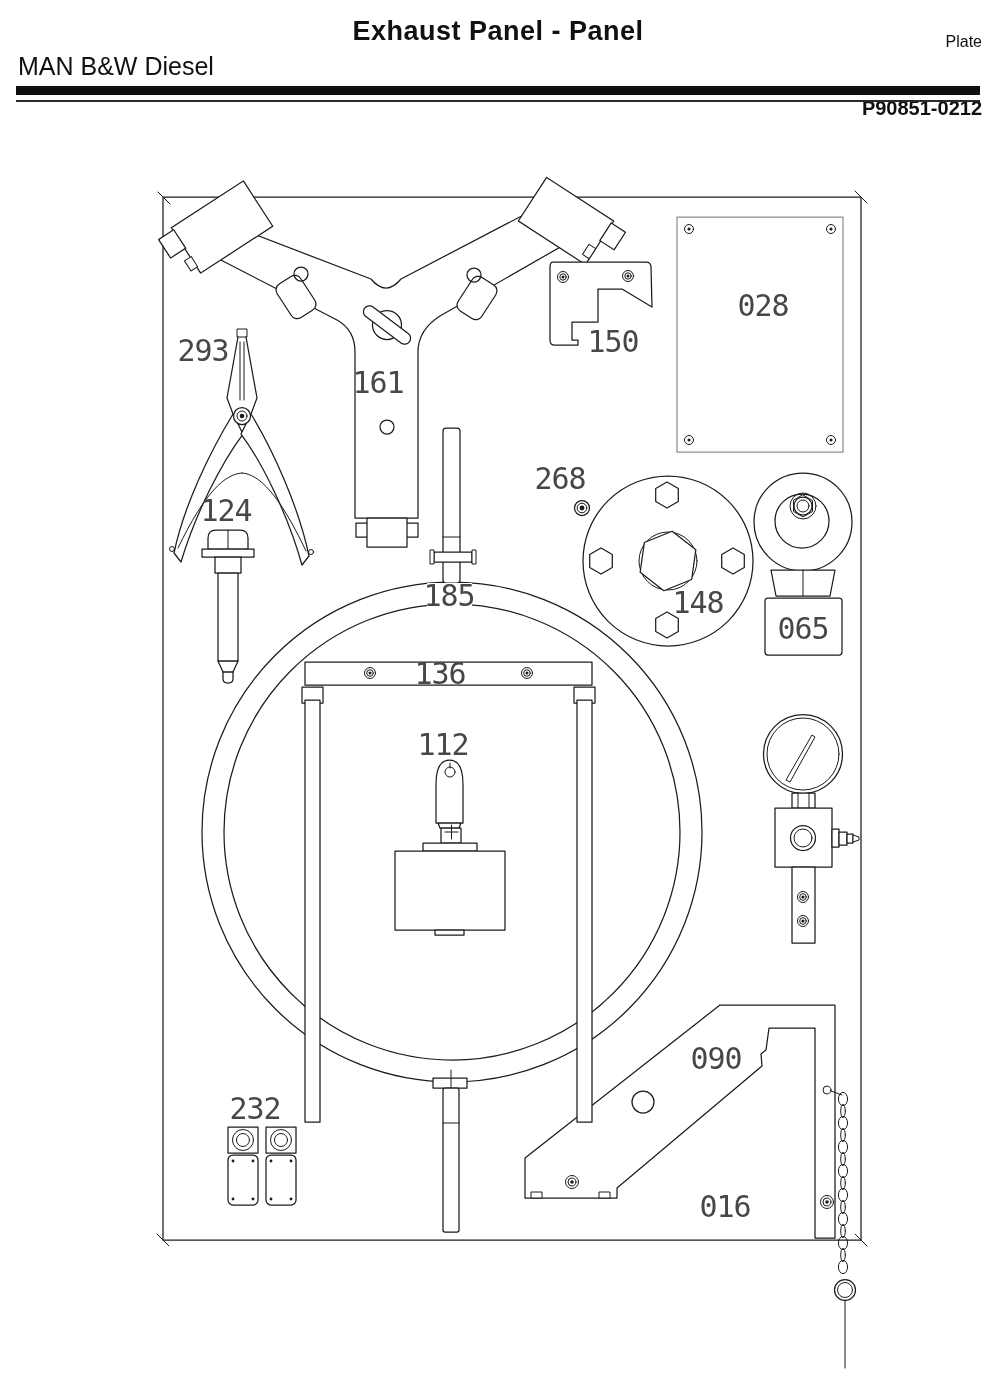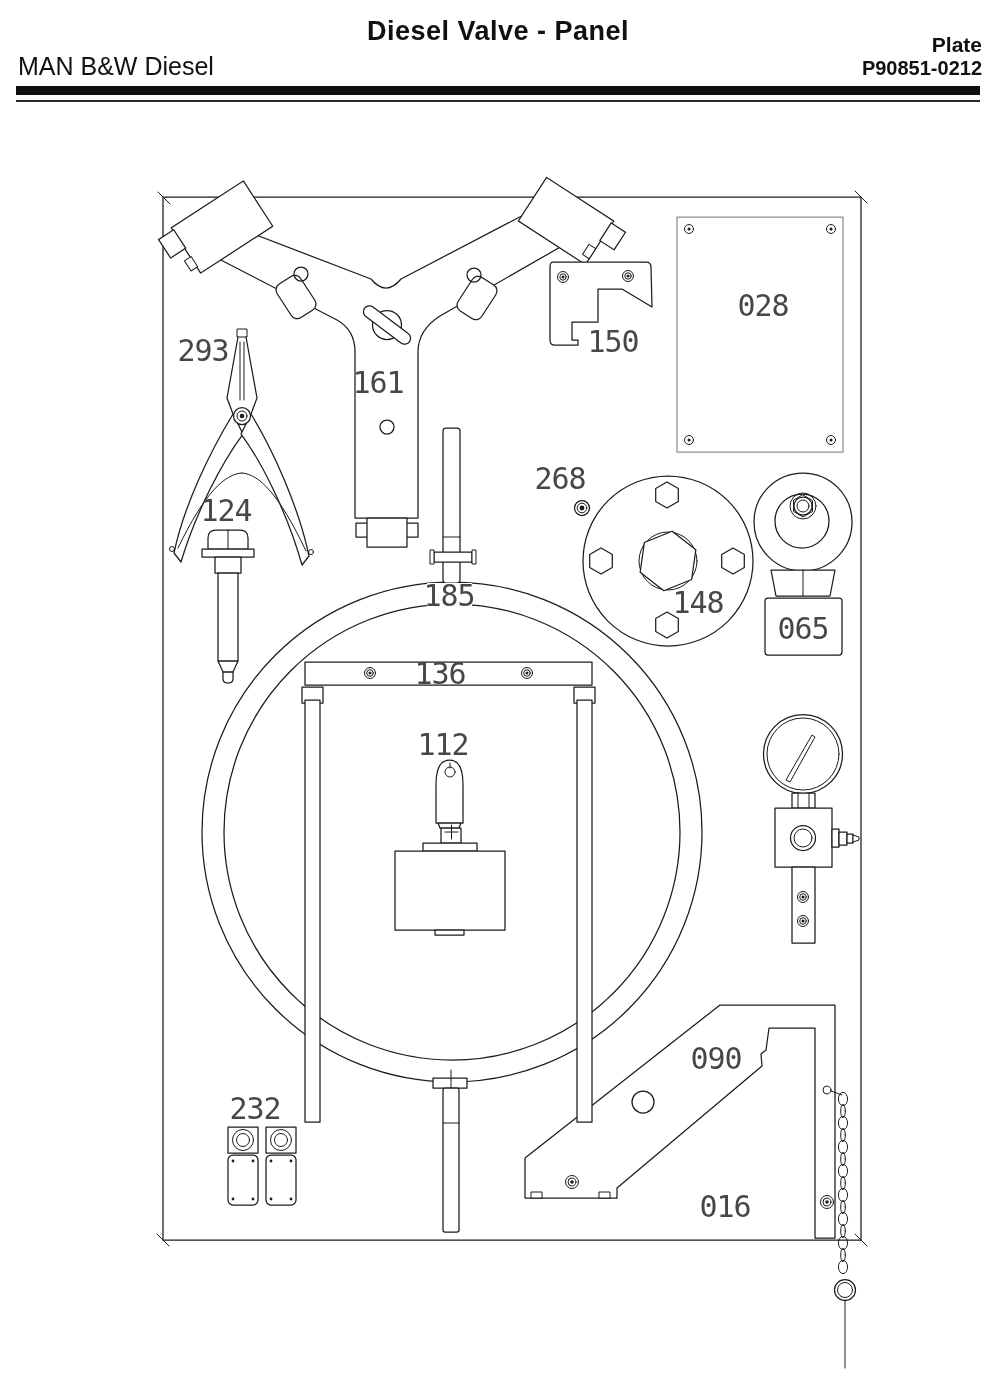--- a/index.html
+++ b/index.html
@@ -2,39 +2,39 @@
 <html><head>
 <meta charset="utf-8">
 <style>
   html,body{margin:0;padding:0;background:#fff;}
   #page{position:relative;width:996px;height:1390px;background:#ffffff;overflow:hidden;
         font-family:"Liberation Sans",sans-serif;color:#111;}
   .hdr-title{position:absolute;top:16px;left:0;right:0;text-align:center;
              font-size:27px;font-weight:bold;letter-spacing:.5px;}
   .hdr-company{position:absolute;top:52px;left:18px;font-size:25px;}
   .hdr-plate{position:absolute;top:33px;right:14px;text-align:right;line-height:1.15;}
-  .hdr-plate .pl{font-size:21px;font-weight:bold;display:block;}
-  .hdr-plate .pn{font-size:20px;font-weight:bold;display:block;}
+  .hdr-plate .pl{font-size:16px;font-weight:normal;display:block;}
+  .hdr-plate .pn{font-size:20px;font-weight:bold;display:block;margin-top:46px;}
   .rule-thick{position:absolute;top:86px;left:16px;width:964px;height:9px;background:#101010;}
   .rule-thin{position:absolute;top:100px;left:16px;width:964px;height:2px;background:#2a2a2a;}
   svg{position:absolute;left:0;top:0;}
   .ln{stroke:#1c1c1c;stroke-width:1.25;fill:none;stroke-linecap:round;stroke-linejoin:round;}
   .lw{stroke:#1c1c1c;stroke-width:1.25;fill:#ffffff;stroke-linejoin:round;}
   .th{stroke-width:1;}
   .gray{stroke:#8f8f8f;}
   .blk{fill:#1c1c1c;stroke:none;}
   .cad{font-family:"DejaVu Sans Mono",monospace;font-size:30px;fill:#474747;
        letter-spacing:-1px;text-anchor:middle;}
 </style>
 </head>
 <body>
 
 <div id="page">
 
-  <div class="hdr-title">Diesel Valve - Panel</div>
+  <div class="hdr-title">Exhaust Panel - Panel</div>
   <div class="hdr-company">MAN B&amp;W Diesel</div>
   <div class="hdr-plate">
     <span class="pl">Plate</span>
     <span class="pn">P90851-0212</span>
   </div>
   <div class="rule-thick"></div>
   <div class="rule-thin"></div>
 
   <svg width="996" height="1390" viewBox="0 0 996 1390">
 

